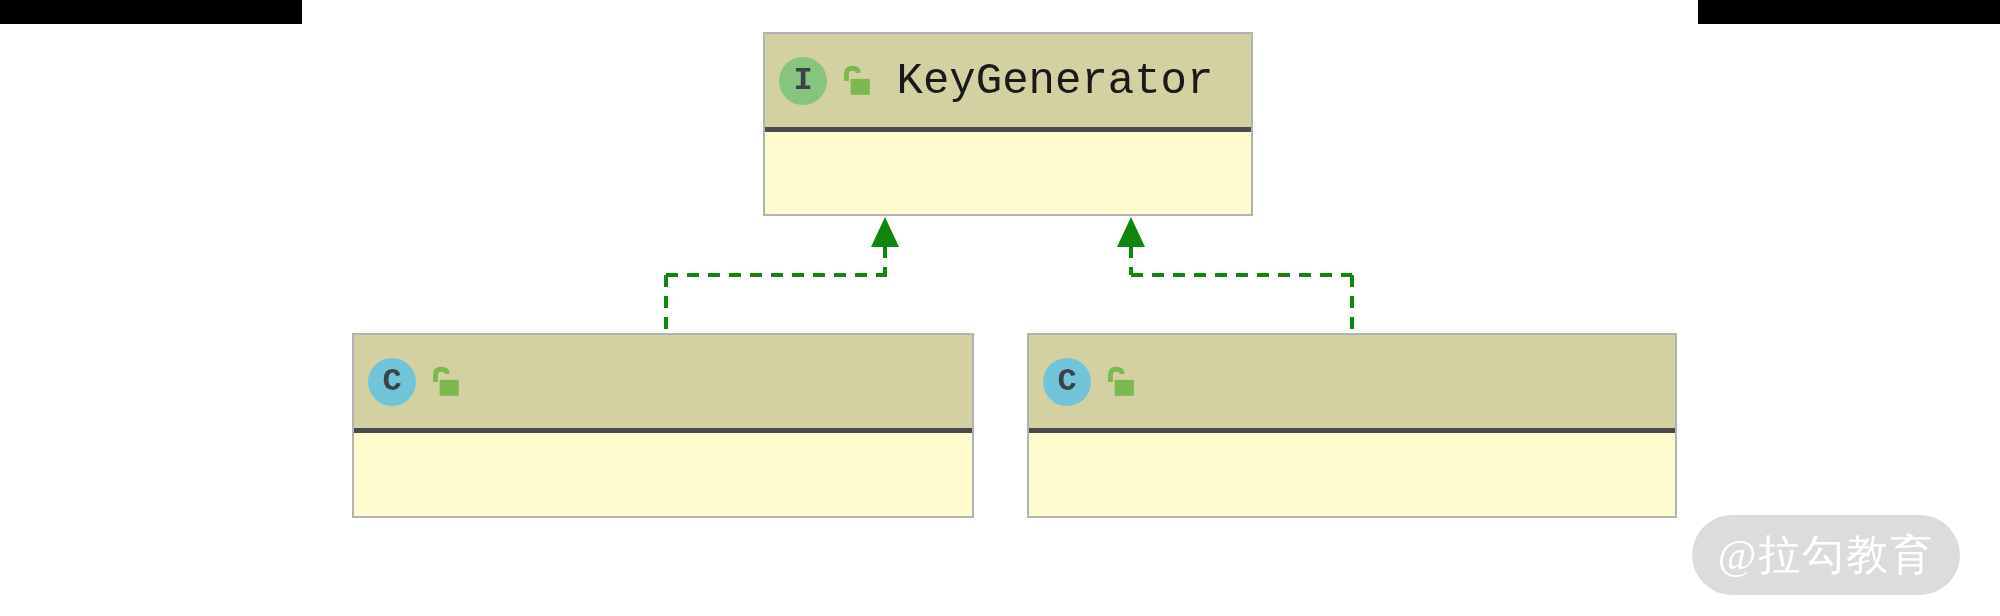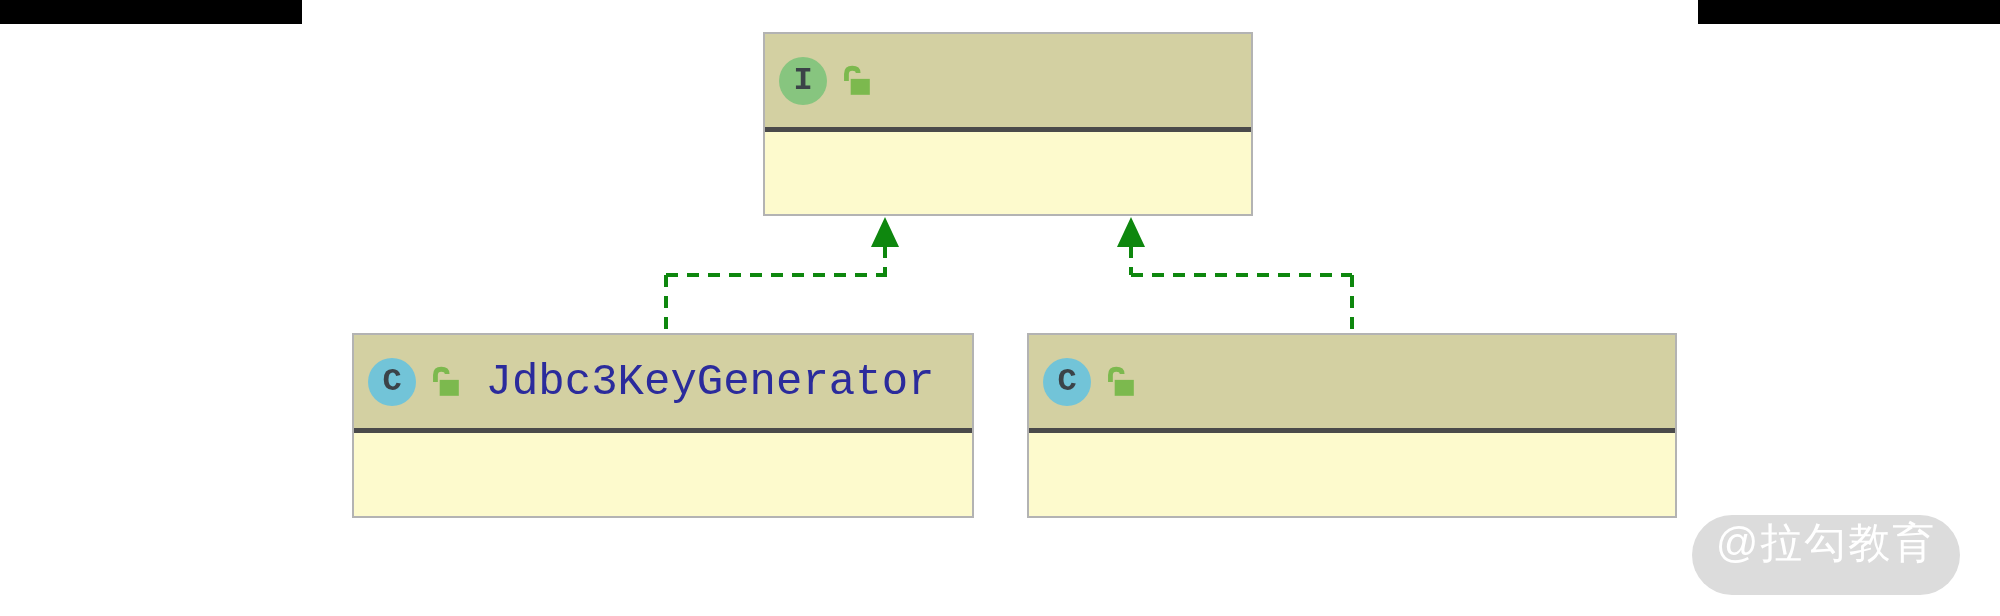--- a/index.html
+++ b/index.html
@@ -54,22 +54,22 @@
     position:absolute;width:4px;
     background:repeating-linear-gradient(180deg,var(--green-line) 0 12px,transparent 12px 21px);
   }
   .arrow-up{
     position:absolute;width:0;height:0;
     border-left:14px solid transparent;border-right:14px solid transparent;
     border-bottom:30px solid var(--green-line);
   }
   .watermark{
     position:absolute;left:1692px;top:515px;width:268px;height:80px;border-radius:40px;
-    background:var(--wm-bg);display:flex;align-items:flex-start;justify-content:center;
-    font-family:Liberation Sans, sans-serif;
+    background:var(--wm-bg);display:flex;align-items:center;justify-content:center;
+    font-family:Liberation Serif, serif;
     font-size:42px;color:var(--wm-text);letter-spacing:2px;
   }
 </style>
 </head>
 <body>
 
 <div id="canvas">
 
   <div class="black-bar" style="left:0;width:302px;"></div>
   <div class="black-bar" style="left:1698px;width:302px;"></div>
@@ -90,35 +90,35 @@
 
   <div class="uml-node" style="left:763px;top:32px;width:490px;height:184px;">
     <div class="uml-header">
       <div class="icon-circle iface">
         <span>I</span>
       </div>
       <svg class="lock-icon" viewBox="0 0 32 32">
         <path d="M7 16 V9.5 Q7 4 12.5 4 Q18 4 18 8.5" fill="none" stroke="#7cb94e" stroke-width="4.5"></path>
         <rect x="11" y="14" width="18" height="15" fill="#7cb94e"></rect>
       </svg>
+      <div class="node-name name-iface">KeyGenerator</div>
     </div>
     <div class="uml-separator"></div>
     <div class="uml-body"></div>
   </div>
 
   <div class="uml-node" style="left:352px;top:333px;width:622px;height:185px;">
     <div class="uml-header">
       <div class="icon-circle cls">
         <span>C</span>
       </div>
       <svg class="lock-icon" viewBox="0 0 32 32">
         <path d="M7 16 V9.5 Q7 4 12.5 4 Q18 4 18 8.5" fill="none" stroke="#7cb94e" stroke-width="4.5"></path>
         <rect x="11" y="14" width="18" height="15" fill="#7cb94e"></rect>
       </svg>
-      <div class="node-name name-class">Jdbc3KeyGenerator</div>
     </div>
     <div class="uml-separator"></div>
     <div class="uml-body"></div>
   </div>
 
   <div class="uml-node" style="left:1027px;top:333px;width:650px;height:185px;">
     <div class="uml-header">
       <div class="icon-circle cls">
         <span>C</span>
       </div>

